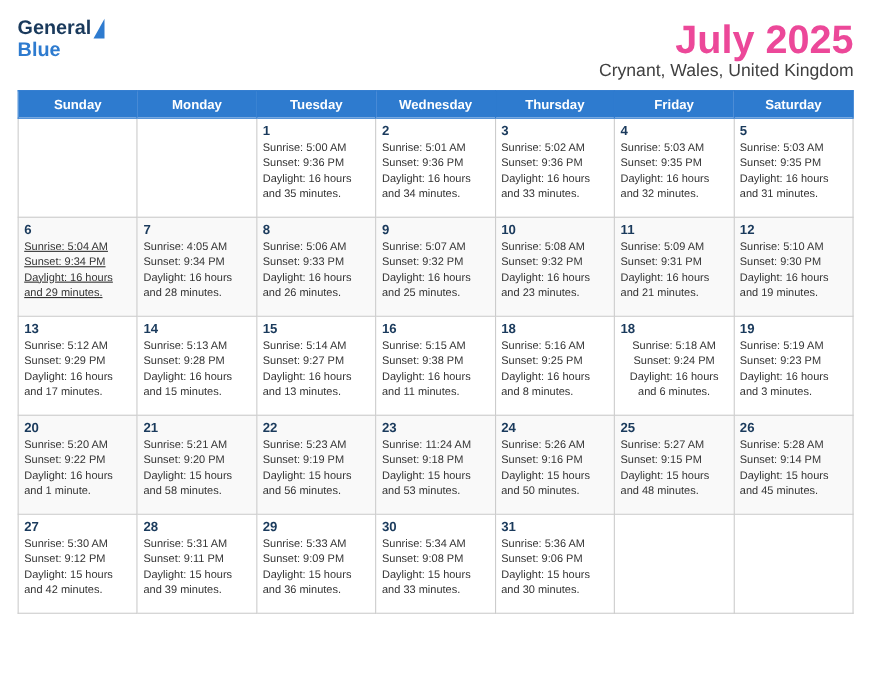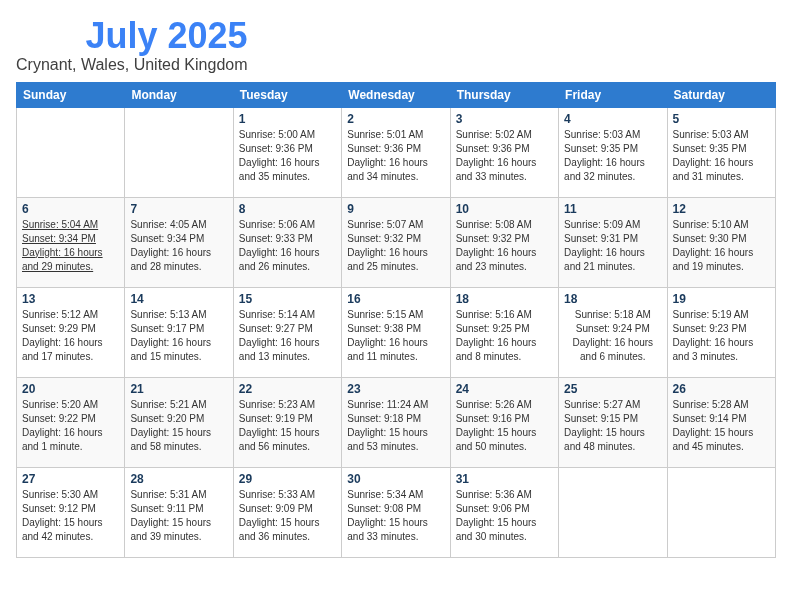--- a/index.html
+++ b/index.html
@@ -35,36 +35,36 @@
       display: inline-block;
       margin-left: 2px;
       vertical-align: middle;
     }
     .title-area {
       text-align: right;
     }
     .month-title {
       font-size: 36px;
       font-weight: bold;
-      color: #3b82f6;
+      color: #ec4899;
       line-height: 1.1;
     }
     .location {
       font-size: 16px;
       color: #404040;
     }
     .calendar {
       width: 100%;
       border-collapse: collapse;
       font-size: 10.5px;
     }
     .calendar th {
       background: #2e7bcf;
       color: #fff;
-      text-align: left;
+      text-align: center;
       padding: 5px 6px;
       font-size: 12px;
       border: 1px solid #2e7bcf;
       margin-top: 28px;
     }
     .calendar td {
       border: 1px solid #ccc;
       vertical-align: top;
       padding: 4px 5px;
       width: 108px;
@@ -87,20 +87,27 @@
       line-height: 1.4;
     }
     .empty {
       background: #fff !important;
     }
   </style>
 </head>
 <body>
 
 <div class="header">
+  <div class="logo">
+    <div style="display:flex;align-items:center;">
+      <span class="logo-text">General</span>
+      <span class="logo-triangle"></span>
+    </div>
+    <span class="logo-text" style="color:#2e7bcf;">Blue</span>
+  </div>
   <div class="title-area">
     <div class="month-title">July 2025</div>
     <div class="location">Crynant, Wales, United Kingdom</div>
   </div>
 </div>
 
 <table class="calendar">
   <thead>
     <tr>
       <th>Sunday</th>
@@ -194,21 +201,21 @@
       <tr>
         <td>
           <span class="day-number">13</span>
           <div class="day-info" style="white-space: pre-line;">Sunrise: 5:12 AM
 Sunset: 9:29 PM
 Daylight: 16 hours and 17 minutes.</div>
         </td>
         <td>
           <span class="day-number">14</span>
           <div class="day-info" style="white-space: pre-line;">Sunrise: 5:13 AM
-Sunset: 9:17 PM
+Sunset: 9:28 PM
 Daylight: 16 hours and 15 minutes.</div>
         </td>
         <td>
           <span class="day-number">15</span>
           <div class="day-info" style="white-space: pre-line;">Sunrise: 5:14 AM
 Sunset: 9:27 PM
 Daylight: 16 hours and 13 minutes.</div>
         </td>
         <td>
           <span class="day-number">16</span>

